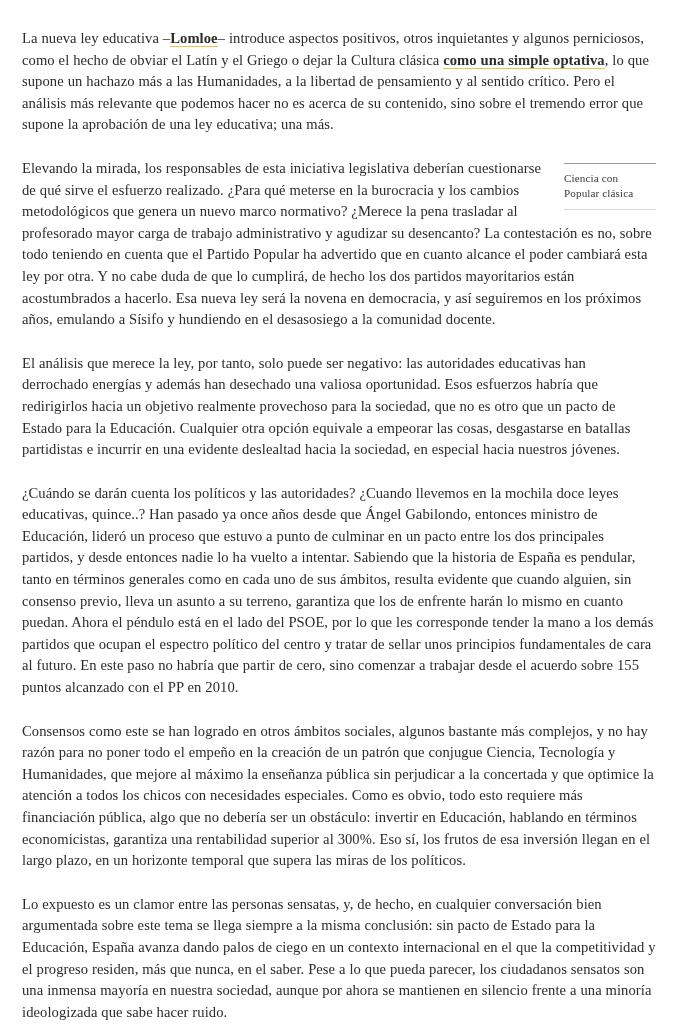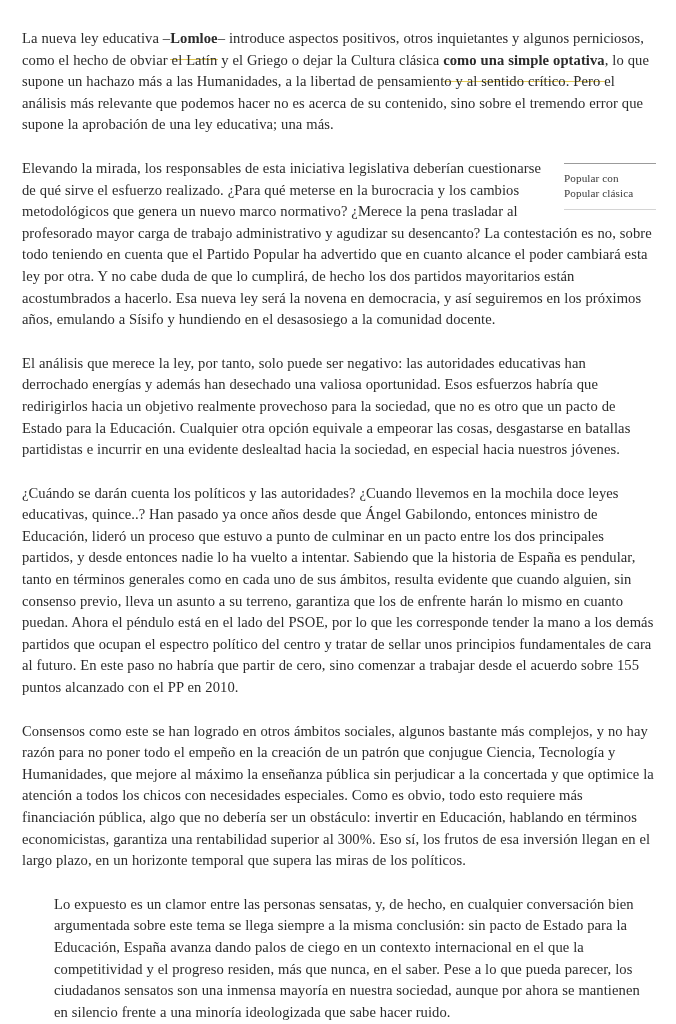--- a/index.html
+++ b/index.html
@@ -29,21 +29,20 @@
     margin: 0 0 22px 0;
     font-size: 14.6px;
     line-height: 21.6px;
     text-align: left;
     color: #2b2b2b;
     letter-spacing: 0.005em;
     word-spacing: 0.01em;
   }
   p.para:last-of-type {
     margin-bottom: 0;
-    margin-left: 32px;
   }
   
   .pullquote {
     float: right;
     width: 92px;
     margin: 5px 0 6px 16px;
     padding: 7px 0 9px 0;
     border-top: 1px solid #9b9b9b;
     border-bottom: 1px solid #d4d4d4;
     font-size: 11.2px;
@@ -53,34 +52,34 @@
   }
   .pq-line {
     display: block;
     white-space: nowrap;
   }
   a.hl {
     color: #2b2b2b;
     font-weight: bold;
     text-decoration: none;
     border-bottom: 1.5px solid #e3c84f;
-    padding-bottom: 13px;
+    padding-bottom: 0px;
   }
   .clear { clear: both; }
 </style>
 </head>
 <body>
 
 <div class="page">
   <div class="article">
 
     <p class="para"><span>La nueva ley educativa –</span><a class="hl" href="#">Lomloe</a><span>– introduce aspectos positivos, otros inquietantes y algunos perniciosos, como el hecho de obviar el Latín y el Griego o dejar la Cultura clásica </span><a class="hl" href="#">como una simple optativa</a><span>, lo que supone un hachazo más a las Humanidades, a la libertad de pensamiento y al sentido crítico. Pero el análisis más relevante que podemos hacer no es acerca de su contenido, sino sobre el tremendo error que supone la aprobación de una ley educativa; una más.</span></p>
 
     <p class="para"><span class="pullquote">
-          <span class="pq-line">Popular con</span>
+          <span class="pq-line">Ciencia con</span>
           <span class="pq-line">Popular clásica</span>
         </span><span>Elevando la mirada, los responsables de esta iniciativa legislativa deberían cuestionarse de qué sirve el esfuerzo realizado. ¿Para qué meterse en la burocracia y los cambios metodológicos que genera un nuevo marco normativo? ¿Merece la pena trasladar al profesorado mayor carga de trabajo administrativo y agudizar su desencanto? La contestación es no, sobre todo teniendo en cuenta que el Partido Popular ha advertido que en cuanto alcance el poder cambiará esta ley por otra. Y no cabe duda de que lo cumplirá, de hecho los dos partidos mayoritarios están acostumbrados a hacerlo. Esa nueva ley será la novena en democracia, y así seguiremos en los próximos años, emulando a Sísifo y hundiendo en el desasosiego a la comunidad docente.</span></p>
 
     <div class="clear"></div>
 
     <p class="para">El análisis que merece la ley, por tanto, solo puede ser negativo: las autoridades educativas han derrochado energías y además han desechado una valiosa oportunidad. Esos esfuerzos habría que redirigirlos hacia un objetivo realmente provechoso para la sociedad, que no es otro que un pacto de Estado para la Educación. Cualquier otra opción equivale a empeorar las cosas, desgastarse en batallas partidistas e incurrir en una evidente deslealtad hacia la sociedad, en especial hacia nuestros jóvenes.</p>
 
     <p class="para">¿Cuándo se darán cuenta los políticos y las autoridades? ¿Cuando llevemos en la mochila doce leyes educativas, quince..? Han pasado ya once años desde que Ángel Gabilondo, entonces ministro de Educación, lideró un proceso que estuvo a punto de culminar en un pacto entre los dos principales partidos, y desde entonces nadie lo ha vuelto a intentar. Sabiendo que la historia de España es pendular, tanto en términos generales como en cada uno de sus ámbitos, resulta evidente que cuando alguien, sin consenso previo, lleva un asunto a su terreno, garantiza que los de enfrente harán lo mismo en cuanto puedan. Ahora el péndulo está en el lado del PSOE, por lo que les corresponde tender la mano a los demás partidos que ocupan el espectro político del centro y tratar de sellar unos principios fundamentales de cara al futuro. En este paso no habría que partir de cero, sino comenzar a trabajar desde el acuerdo sobre 155 puntos alcanzado con el PP en 2010.</p>
 
     <p class="para">Consensos como este se han logrado en otros ámbitos sociales, algunos bastante más complejos, y no hay razón para no poner todo el empeño en la creación de un patrón que conjugue Ciencia, Tecnología y Humanidades, que mejore al máximo la enseñanza pública sin perjudicar a la concertada y que optimice la atención a todos los chicos con necesidades especiales. Como es obvio, todo esto requiere más financiación pública, algo que no debería ser un obstáculo: invertir en Educación, hablando en términos economicistas, garantiza una rentabilidad superior al 300%. Eso sí, los frutos de esa inversión llegan en el largo plazo, en un horizonte temporal que supera las miras de los políticos.</p>

